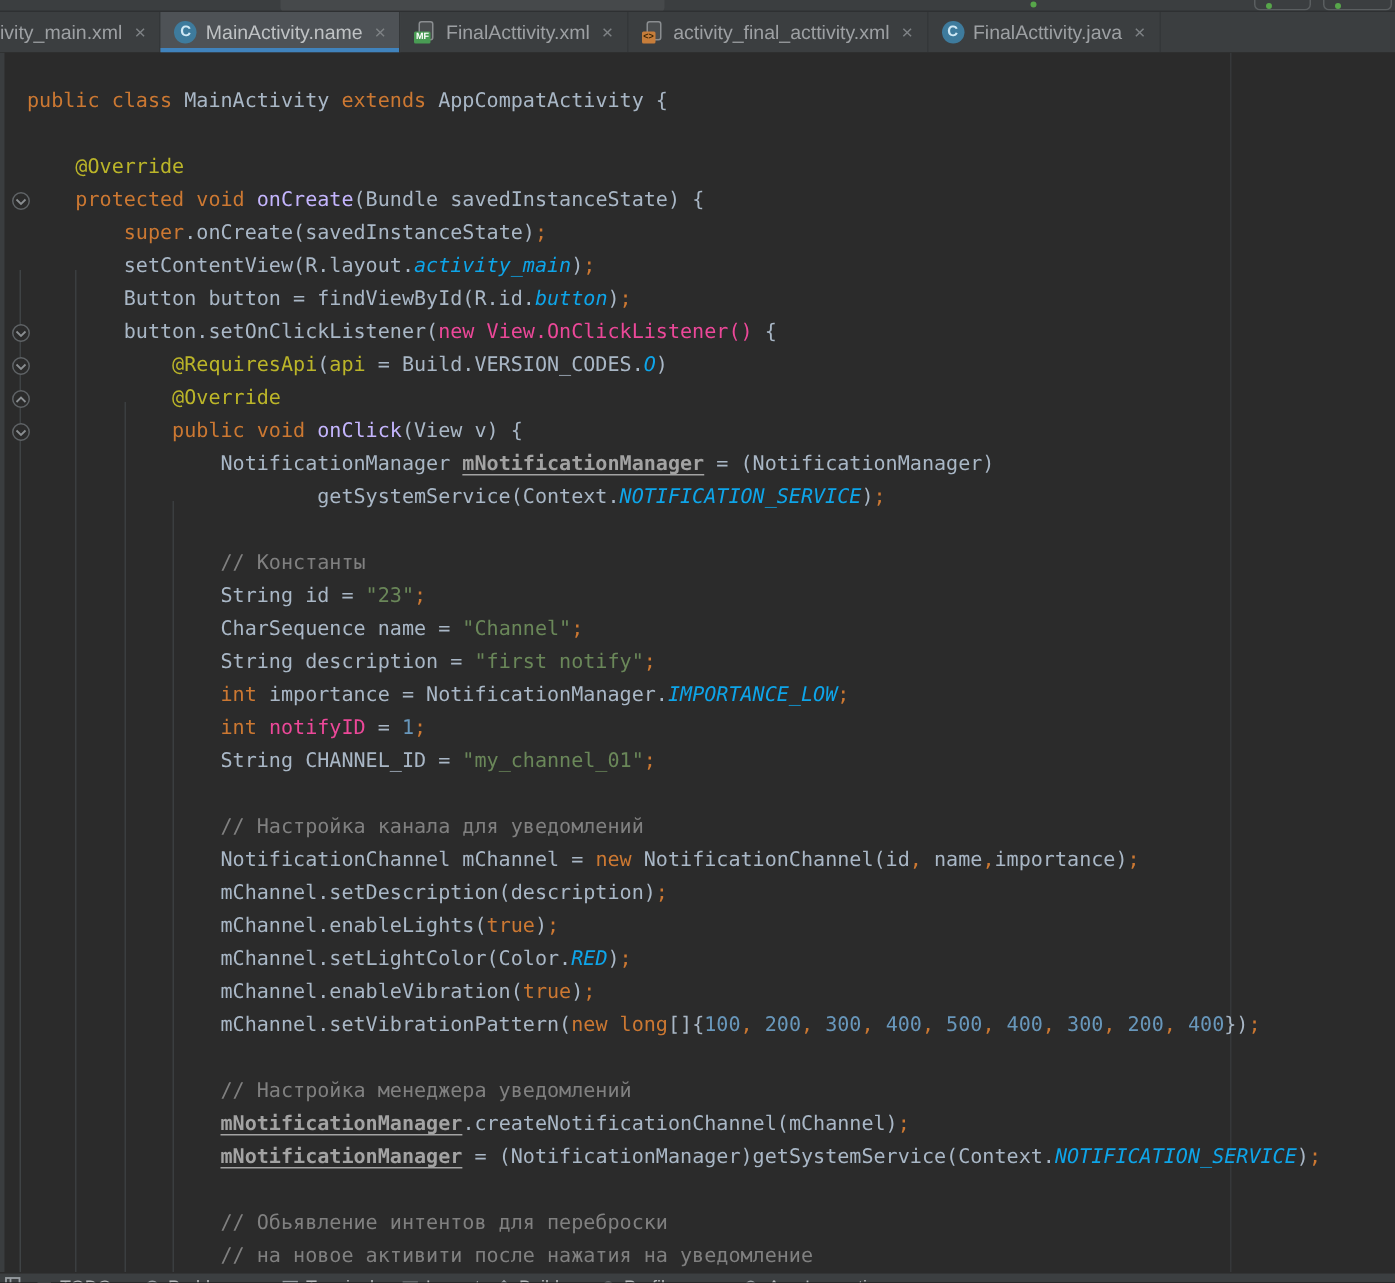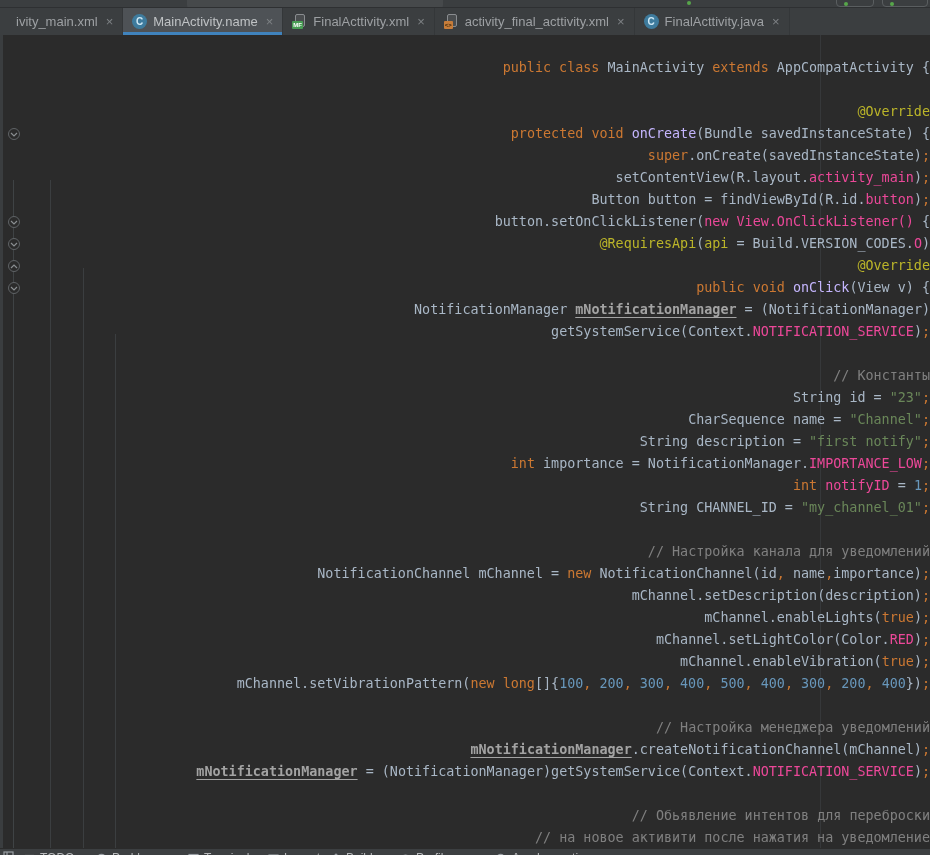--- a/index.html
+++ b/index.html
@@ -18,21 +18,21 @@
 
   
   .tab-bar { position:absolute; top:8px; left:0; right:0; height:27px;
              background:#3B3E40; display:flex; align-items:stretch; }
   .tab { display:flex; align-items:center; gap:6px; padding:0 9px;
          position:relative; font-size:13px; color:#9DA0A3; border-right:1px solid #343739;
          white-space:nowrap; cursor:pointer; }
   .tab.selected { background:#4E5256; color:#BFC2C4; }
   .tab.selected::after { content:""; position:absolute; left:0; right:0; bottom:0;
          height:3px; background:#4083BD; }
-  .tab.clipped { padding-left:16px; }
+  .tab.clipped { padding-left:0; }
   .tab-close { color:#7E8285; font-size:13px; margin-left:2px; }
   .cicon { width:15px; height:15px; border-radius:50%; background:#3E7B9D; color:#CFE8F5;
            font-size:10px; font-weight:bold; display:inline-flex; align-items:center;
            justify-content:center; flex:none; }
   .ficon { position:relative; width:15px; height:15px; flex:none; }
   .ficon .page { position:absolute; left:3px; top:0; width:10px; height:13px;
                  border:1px solid #8A8D90; border-radius:2px; background:#4A4D4F; }
   .ficon .badge { position:absolute; left:0; bottom:0; font-size:6px; line-height:8px;
                   padding:0 1px; font-weight:bold; color:#fff; border-radius:1px; }
   .badge.green { background:#499C54; } .badge.orange { background:#C77D3A; color:#3A2506; }
@@ -45,29 +45,29 @@
   .fold { position:absolute; left:8px; width:12px; height:12px; border:1px solid #5F6366;
           border-radius:50%; background:#2B2B2B; display:flex; align-items:center;
           justify-content:center; cursor:pointer; }
   .guide { position:absolute; width:1px; background:#3B3E40; bottom:0; }
   .g1 { left:50px; top:145px; } .g2 { left:83px; top:233px; } .g3 { left:115px; top:299px; }
   .margin-guide { position:absolute; left:820px; top:0; bottom:0; width:1px; background:#36383A; }
 
   .code { position:absolute; left:18px; top:0; right:0; bottom:0; padding-top:22px;
           font-family:"DejaVu Sans Mono","Liberation Mono",monospace;
           font-size:13.4px; line-height:22px; white-space:pre; color:#A9B7C6; cursor:text; }
-  .line { height:22px;text-align:right; }
+  .line { height:22px; }
   .t { color:#A9B7C6; }
   .k { color:#CC7832; }
   .s { color:#6A8759; }
   .n { color:#6897BB; }
   .c { color:#808080; }
   .a { color:#BBB529; }
   .m { color:#c4b5fd; }
-  .p { color:#ec4899; }
+  .p { color:#0ea5e9; font-style:italic; }
   .g { color:#ec4899; }
   .u { color:#a3a3a3; text-decoration:underline; text-underline-offset:3px;font-weight:bold; }
 
   
   .status-bar { position:absolute; top:848px; left:0; right:0; height:20px;
                 background:#3C3F41; border-top:1px solid #2B2B2B; }
   .sb-item { position:absolute; top:2px; display:flex; align-items:center; gap:5px;
              font-size:12px; color:#B7B9BB; cursor:pointer; }
   .sb-item svg { flex:none; }
 </style>

